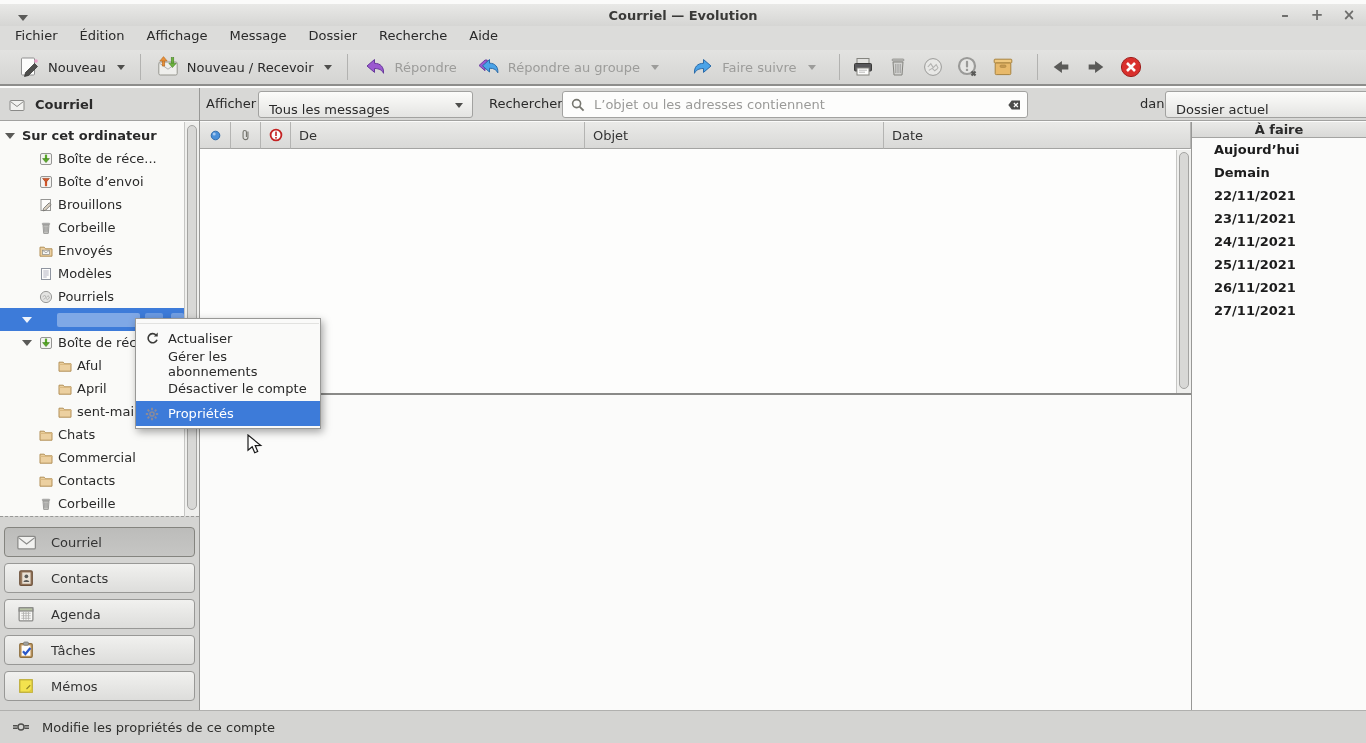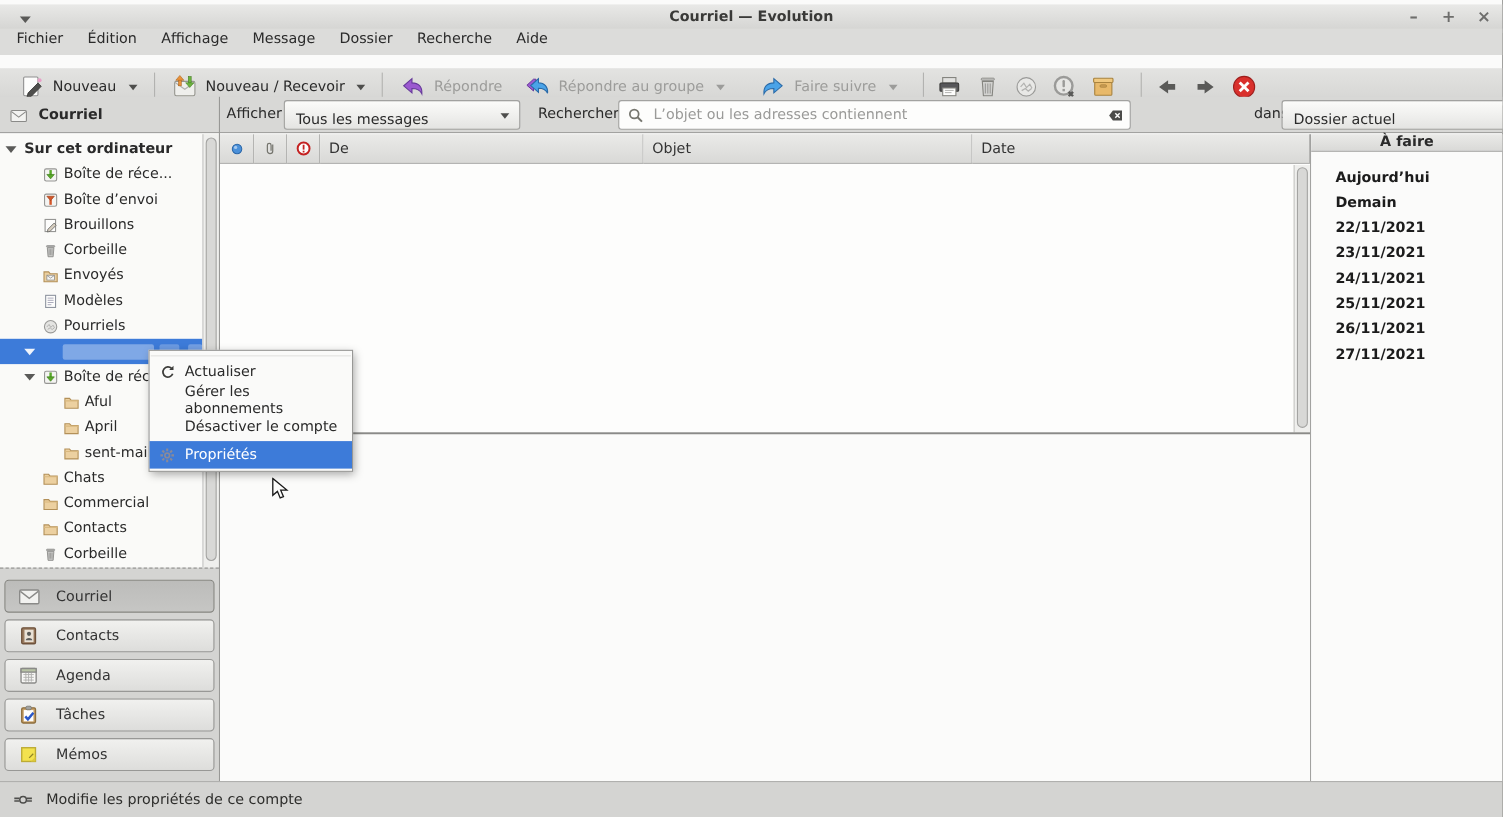--- a/index.html
+++ b/index.html
@@ -12,21 +12,21 @@
   .win-menu-tri{position:absolute;left:18px;top:11px;width:0;height:0;
     border-left:5px solid transparent;border-right:5px solid transparent;border-top:6px solid #5a5a58;}
   .title{position:absolute;left:0;right:0;top:4px;text-align:center;font-weight:bold;color:#3a3a38;}
   .winctl{position:absolute;top:2px;right:8px;display:flex;gap:14px;}
   .winctl span{width:18px;text-align:center;color:#6e6e6c;font-weight:bold;font-size:15px;}
   
   .menubar{position:absolute;left:0;top:26px;width:1366px;height:24px;background:#dcdcda;
     display:flex;padding-left:4px;box-sizing:border-box;}
   .menubar .mi{padding:2px 11px;color:#2a2a2a;}
   
-  .toolbar{position:absolute;left:0;top:62px;width:1366px;height:36px;box-sizing:border-box;
+  .toolbar{position:absolute;left:0;top:50px;width:1366px;height:36px;box-sizing:border-box;
     background:linear-gradient(#e3e3e1,#d4d4d2);border-bottom:2px solid #8d8d8b;
     display:flex;align-items:center;padding-left:8px;}
   .tb{display:flex;align-items:center;gap:7px;padding:0 9px;height:30px;}
   .tb .lbl{white-space:nowrap;}
   .tb.dis .lbl{color:#9c9c9a;}
   .tbi{width:35px;height:30px;display:flex;align-items:center;justify-content:center;}
   .tsep{width:1px;height:26px;background:#b2b2b0;margin:0 6px;}
   .dda{width:0;height:0;border-left:4px solid transparent;border-right:4px solid transparent;
     border-top:5px solid #4e4e4c;margin-left:4px;}
   .dis .dda{border-top-color:#9c9c9a;}
@@ -68,21 +68,21 @@
   .hc.ic{justify-content:center;padding-left:0;}
   .list{position:absolute;left:200px;top:149px;width:991px;height:244px;background:#fdfdfc;}
   .ml-v{position:absolute;left:1176px;top:150px;width:15px;height:243px;background:#efefed;border-left:1px solid #c6c6c4;box-sizing:border-box;}
   .ml-v .thumb{position:absolute;left:2px;right:2px;top:2px;height:237px;background:#d8d8d6;border:1px solid #a4a4a2;border-radius:6px;box-sizing:border-box;}
   .split{position:absolute;left:200px;top:393px;width:991px;height:2px;background:#8a8a88;}
   .preview{position:absolute;left:200px;top:395px;width:991px;height:315px;background:#fbfbfa;}
   
   .todo{position:absolute;left:1192px;top:122px;width:174px;height:588px;background:#fbfbfa;}
   .todo-h{height:16px;background:linear-gradient(#eaeae8,#d9d9d7);border-bottom:1px solid #a4a4a2;
     display:flex;align-items:center;justify-content:center;font-weight:bold;color:#2a2a2a;box-sizing:border-box;}
-  .todo-items{padding-top:12px;}
+  .todo-items{padding-top:0;}
   .todo-items .ti{height:23px;padding-left:22px;font-weight:bold;color:#1c1c1c;display:flex;align-items:center;}
   
   .statusbar{position:absolute;left:0;top:710px;width:1366px;height:33px;background:#d4d4d2;
     border-top:1px solid #b0b0ae;box-sizing:border-box;display:flex;align-items:center;padding-left:12px;}
   .statusbar .lbl{margin-left:12px;color:#2e2e2c;}
   
   .cmenu{position:absolute;left:135px;top:318px;width:186px;background:#fafaf9;border:1px solid #989896;
     box-shadow:2px 3px 8px rgba(0,0,0,.35);padding:2px 0;box-sizing:border-box;z-index:20;}
   .cmi{height:25px;display:flex;align-items:center;padding-left:7px;color:#2a2a2a;}
   .cmi .micon{width:18px;height:18px;display:flex;align-items:center;justify-content:center;}

